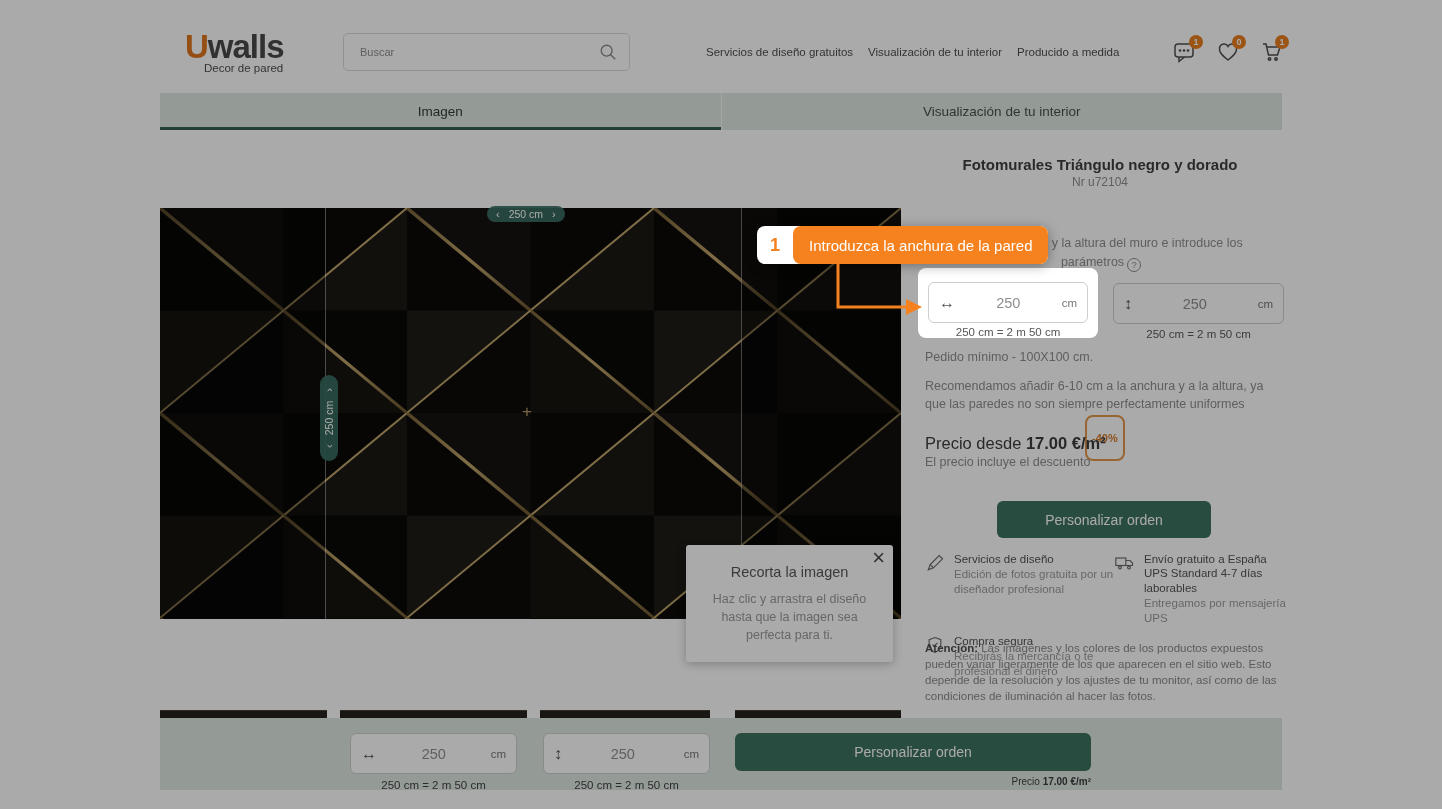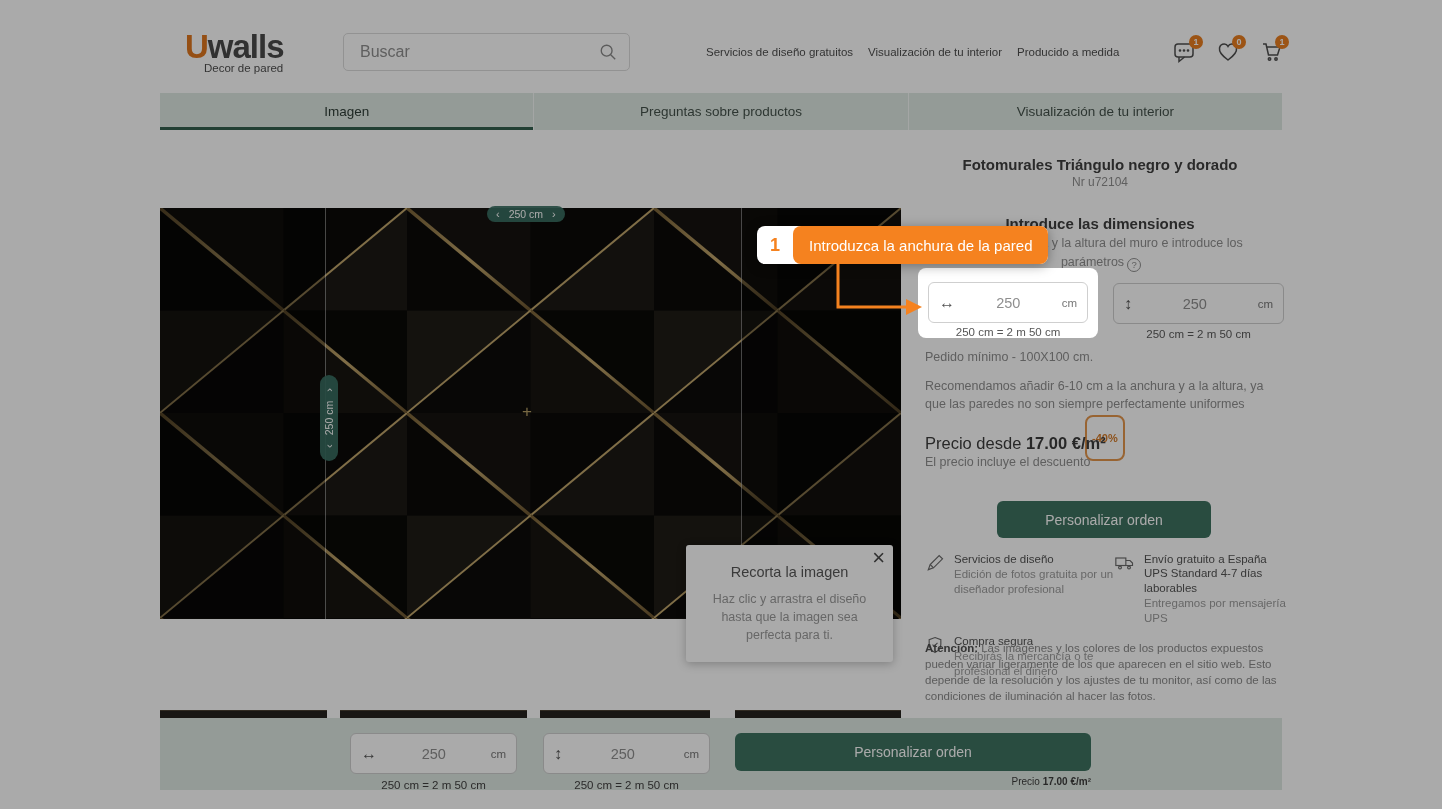--- a/index.html
+++ b/index.html
@@ -7,21 +7,21 @@
   body { font-family:"Liberation Sans", sans-serif; background:#ffffff; position:relative; overflow:hidden; }
   .page { position:absolute; inset:0; background:#ffffff; }
 
   
   .header { position:absolute; left:0; top:0; width:1442px; height:78px; background:#fff; }
   .logo { position:absolute; left:185px; top:30px; width:120px; cursor:pointer; }
   .logo .word { font-size:33px; font-weight:600; color:#4a4a4a; letter-spacing:-1px; line-height:34px; }
   .logo .word .u { color:#e0771e; }
   .logo .tag { font-size:11.5px; color:#4f4f4f; margin-left:19px; margin-top:-2px; }
   .search { position:absolute; left:343px; top:33px; width:287px; height:38px; border:1px solid #dcdcdc; border-radius:5px; background:#fff; display:flex; align-items:center; padding:0 12px 0 16px; }
-  .search input { border:none; outline:none; flex:1; font-size:16px; color:#3b82f6; font-family:inherit; background:transparent; }
+  .search input { border:none; outline:none; flex:1; font-size:11px; color:#3b82f6; font-family:inherit; background:transparent; }
   .search input::placeholder { color:#8f8f8f; }
   .nav { position:absolute; left:706px; top:46px; display:flex; gap:15px; }
   .nav span { font-size:11.5px; color:#4f4f4f; cursor:pointer; white-space:nowrap; }
   .hicons { position:absolute; left:1173px; top:40px; display:flex; gap:19px; }
   .hicon { position:relative; width:24px; height:24px; cursor:pointer; }
   .hicon svg { stroke:#4f4f4f; fill:none; stroke-width:1.5; }
   .badge { position:absolute; top:-5px; right:-6px; min-width:14px; height:14px; border-radius:8px; background:#ea7f20; color:#fff; font-size:9px; font-weight:700; display:flex; align-items:center; justify-content:center; padding:0 3px; }
 
   
   .tabbar { position:absolute; left:160px; top:93px; width:1122px; height:37px; background:#dfe9e3; display:flex; }
@@ -146,21 +146,20 @@
             <circle cx="10.5" cy="19" r="1.2"></circle>
             <circle cx="17" cy="19" r="1.2"></circle>
           </svg>
         <span class="badge">1</span>
       </div>
     </div>
   </div>
 
   <div class="tabbar">
     <div class="tab active">Imagen</div>
-    <div class="tab">Preguntas sobre productos</div>
     <div class="tab">Visualización de tu interior</div>
   </div>
 
   <div class="viewer">
     <svg class="wall" width="741" height="411" viewBox="0 0 741 411">
       <defs>
         <linearGradient id="gold" x1="0" y1="0" x2="1" y2="1">
           <stop offset="0" stop-color="#8a6f3e"></stop>
             <stop offset="0.5" stop-color="#d9ba78"></stop>
             <stop offset="1" stop-color="#7a6136"></stop>
@@ -209,21 +208,20 @@
   </div>
 
   <div class="crop">
     <span class="x">×</span>
     <h4>Recorta la imagen</h4>
     <p>Haz clic y arrastra el diseño hasta que la imagen sea perfecta para ti.</p>
   </div>
 
   <div class="pt">Fotomurales Triángulo negro y dorado</div>
   <div class="sku">Nr u72104</div>
-  <div class="dh">Introduce las dimensiones</div>
   <div class="dhint"><span>Mide la anchura y la altura del muro e introduce los parámetros</span><span class="help">?</span></div>
 
   <div class="hgroup-input dimbox">
     <span class="arrow">↕</span>
     <input readonly="" value="250" style="">
     <span class="unit">cm</span>
   </div>
   <div class="hgroup-conv conv">250 cm = 2 m 50 cm</div>
 
   <div class="minorder">Pedido mínimo - 100X100 cm.</div>

